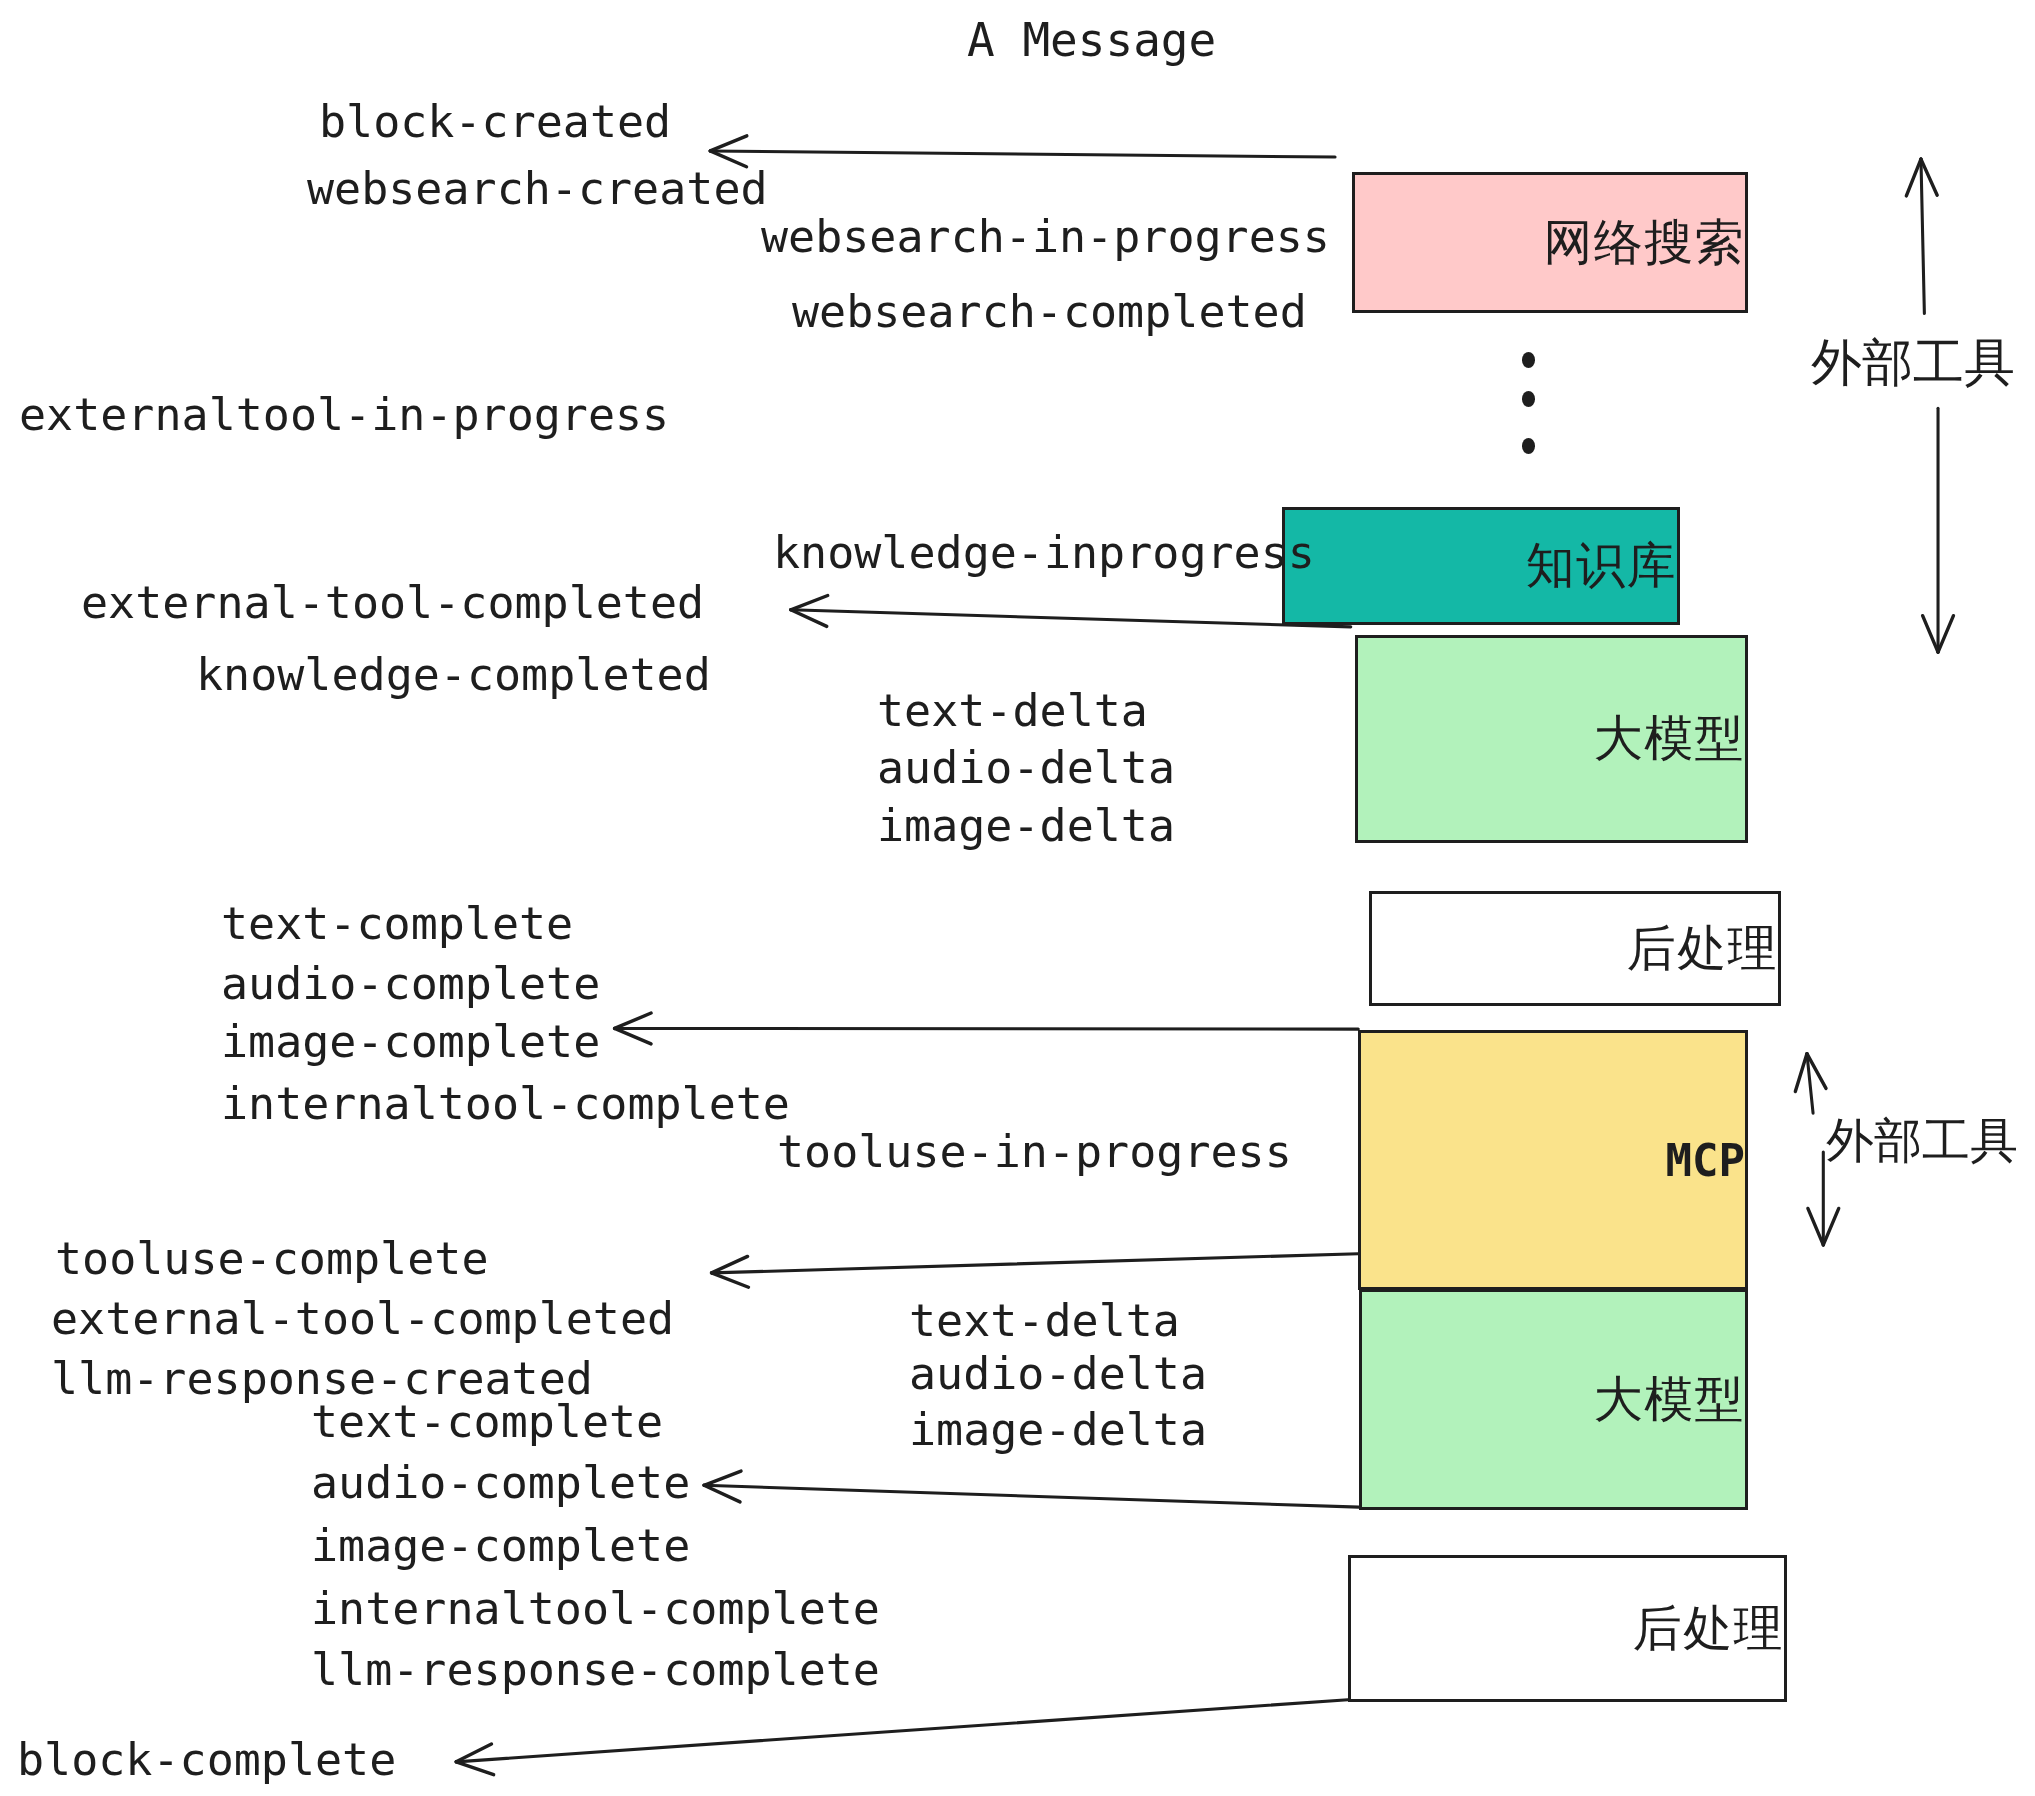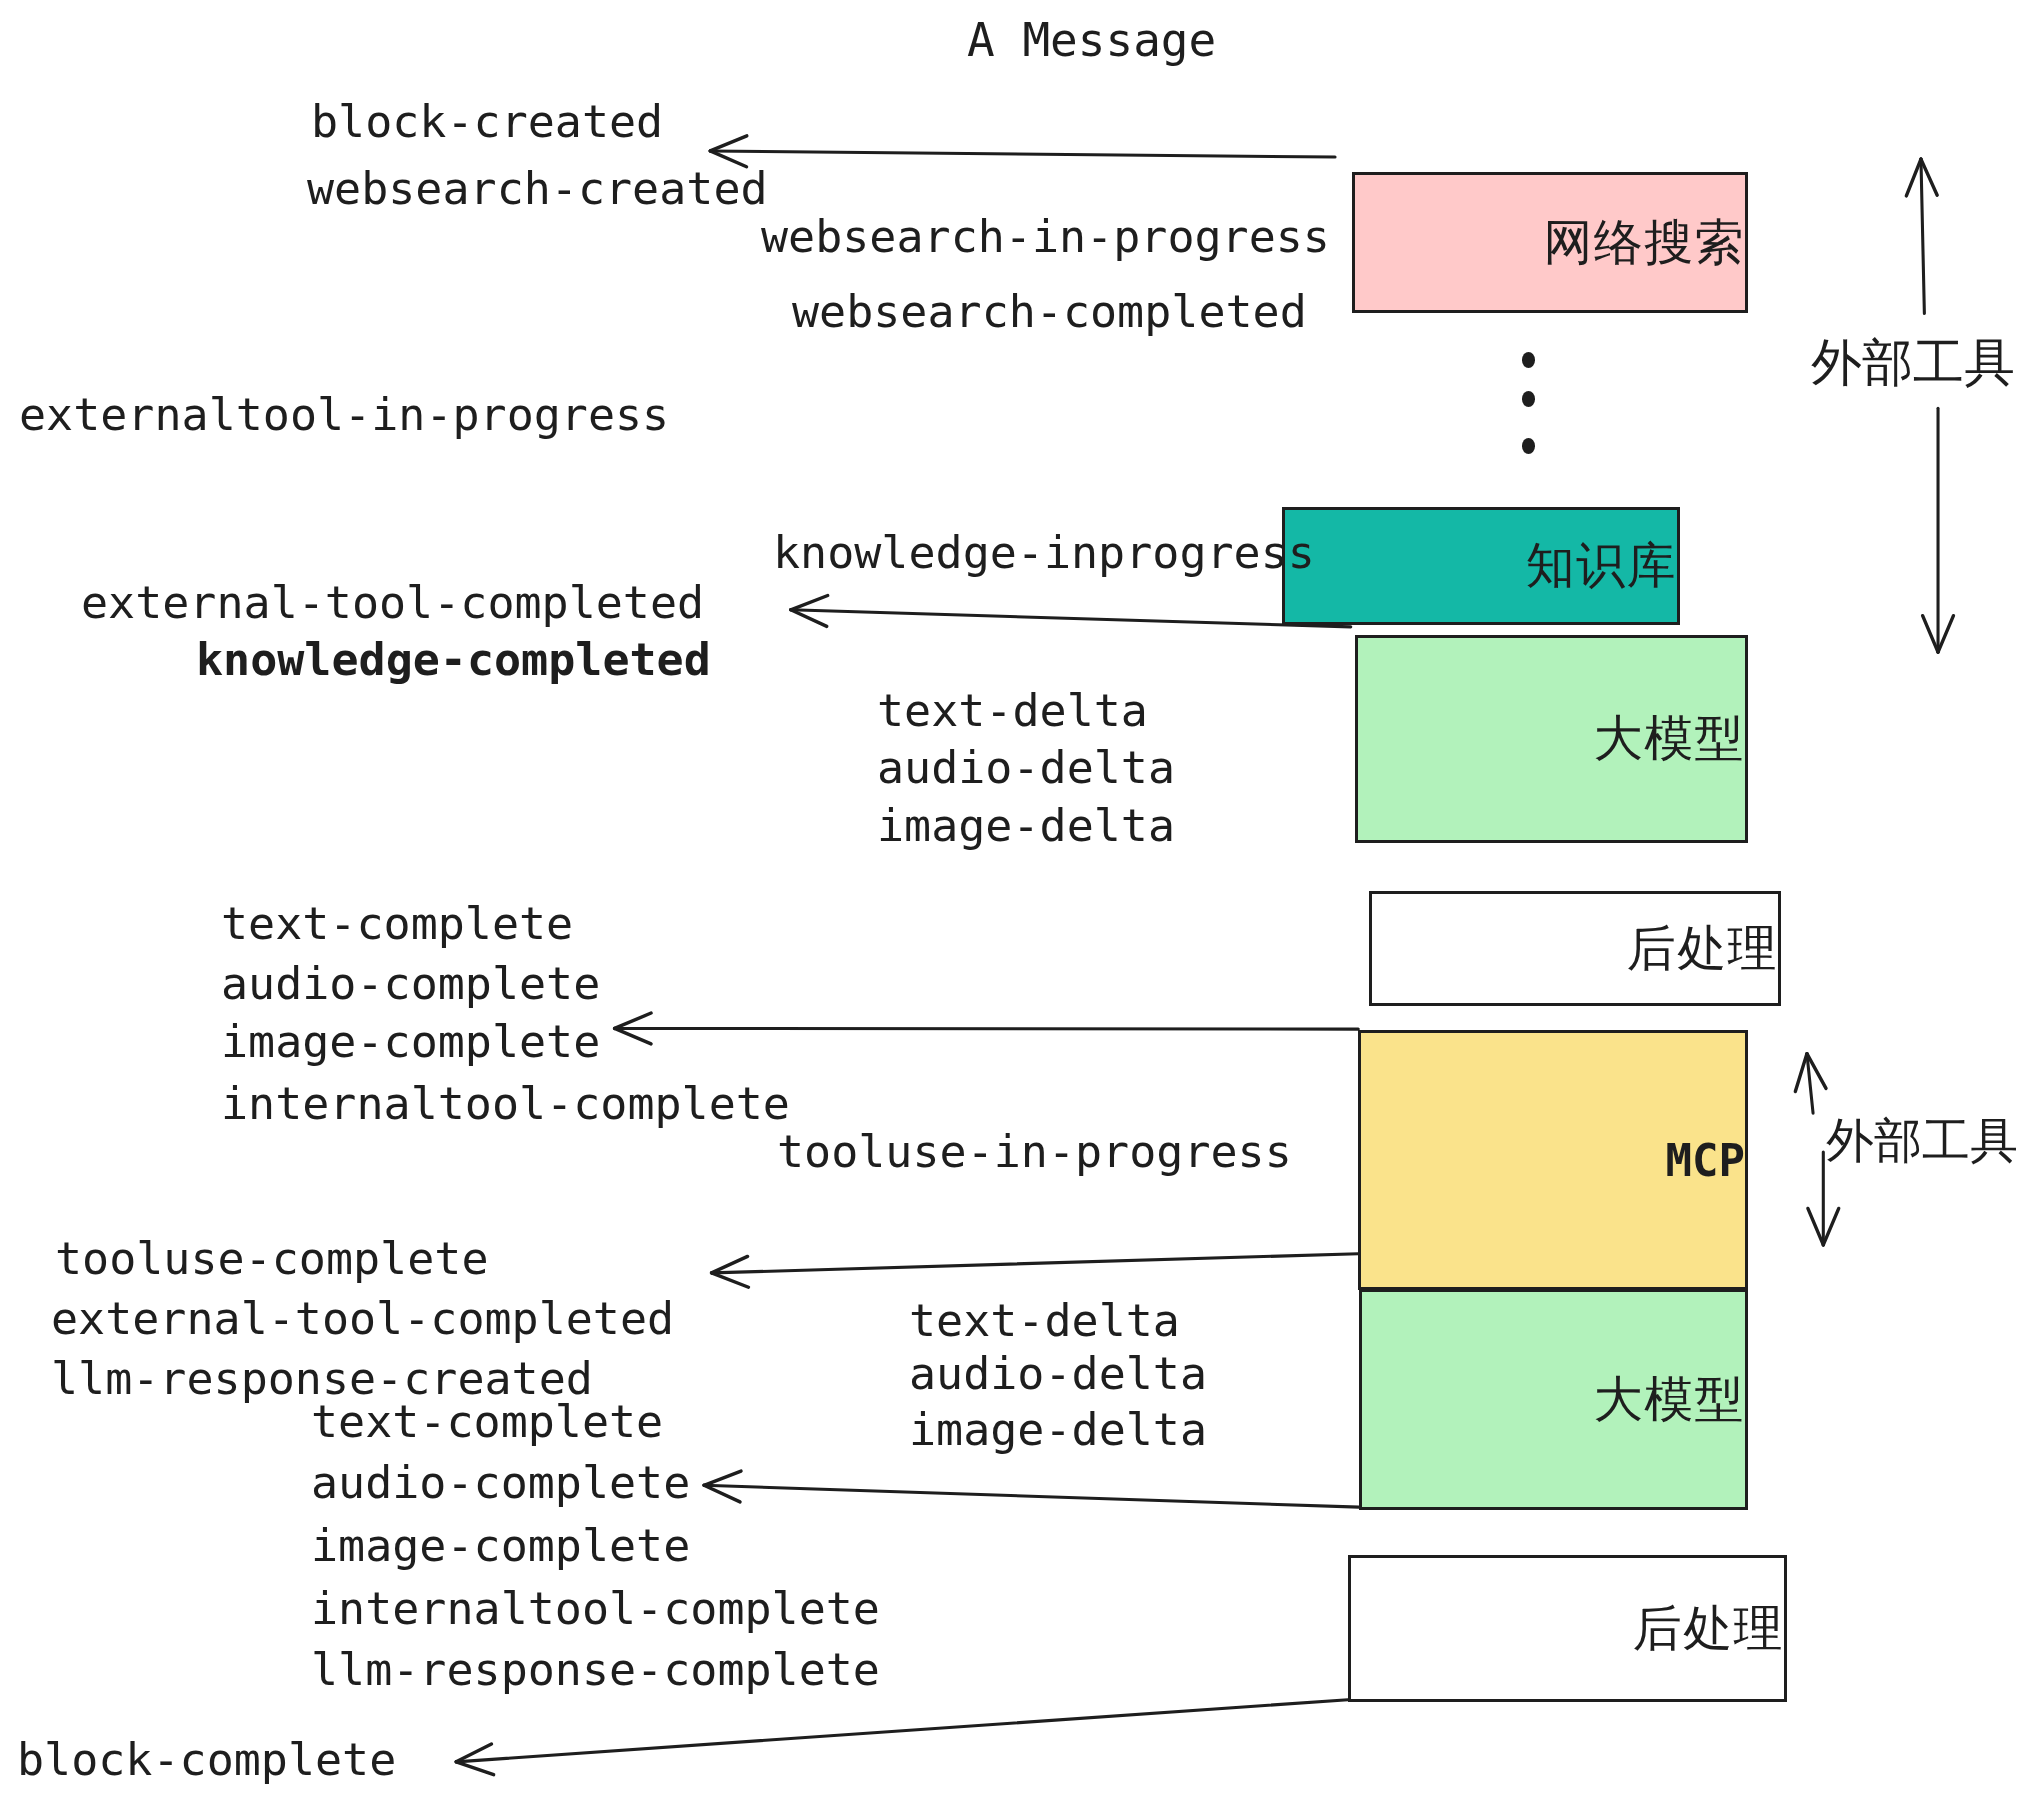--- a/index.html
+++ b/index.html
@@ -118,28 +118,28 @@
         <span>MCP</span>
       </div>
       <div class="box cjk-label" style="left: 1359px; top: 1289px; width: 389px; height: 221px; background: rgb(178, 242, 187);">
         <span>大模型</span>
       </div>
       <div class="box cjk-label" style="left: 1348px; top: 1555px; width: 439px; height: 147px; background: rgb(255, 255, 255);">
         <span>后处理</span>
       </div>
     </div>
   <div id="events-layer">
-      <div class="event" style="left: 311px; top: 98px;">block-created</div>
+      <div class="event" style="left: 319px; top: 98px;">block-created</div>
       <div class="event" style="left: 307px; top: 165px;">websearch-created</div>
       <div class="event" style="left: 761px; top: 213px;">websearch-in-progress</div>
       <div class="event" style="left: 792px; top: 288px;">websearch-completed</div>
       <div class="event" style="left: 19px; top: 391px;">externaltool-in-progress</div>
       <div class="event" style="left: 773px; top: 529px;">knowledge-inprogress</div>
       <div class="event" style="left: 81px; top: 579px;">external-tool-completed</div>
-      <div class="event" style="left: 196px; top: 636px; font-weight: bold;">knowledge-completed</div>
+      <div class="event" style="left: 196px; top: 651px;">knowledge-completed</div>
       <div class="event" style="left: 877px; top: 687px;">text-delta</div>
       <div class="event" style="left: 877px; top: 744px;">audio-delta</div>
       <div class="event" style="left: 877px; top: 802px;">image-delta</div>
       <div class="event" style="left: 221px; top: 900px;">text-complete</div>
       <div class="event" style="left: 221px; top: 960px;">audio-complete</div>
       <div class="event" style="left: 221px; top: 1018px;">image-complete</div>
       <div class="event" style="left: 221px; top: 1080px;">internaltool-complete</div>
       <div class="event" style="left: 777px; top: 1128px;">tooluse-in-progress</div>
       <div class="event" style="left: 55px; top: 1235px;">tooluse-complete</div>
       <div class="event" style="left: 51px; top: 1295px;">external-tool-completed</div>

